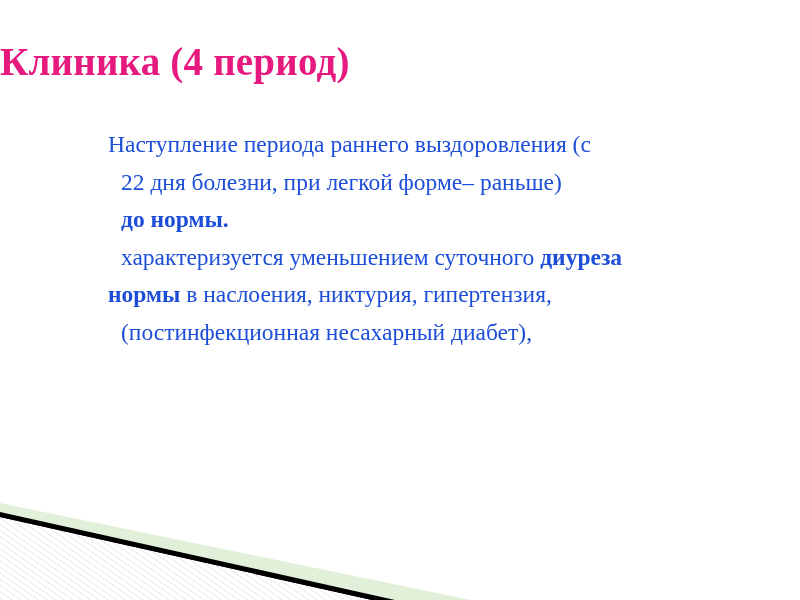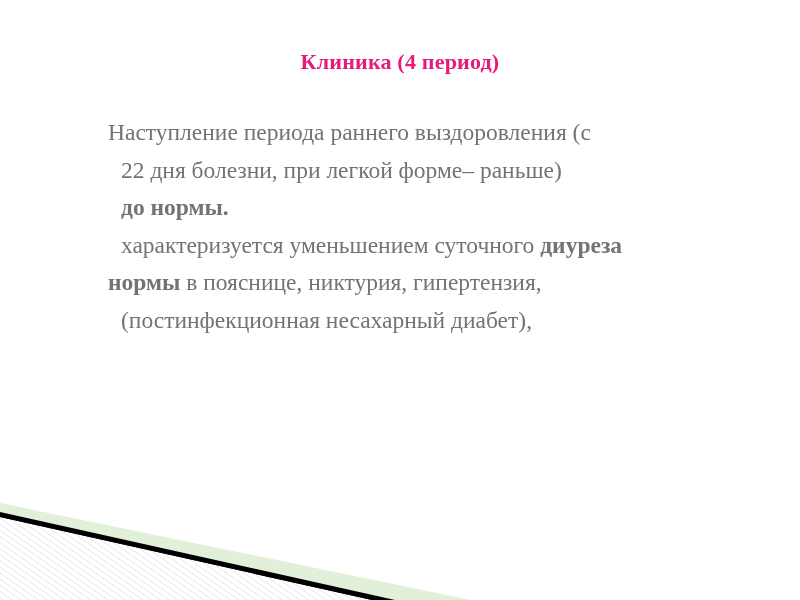--- a/index.html
+++ b/index.html
@@ -15,39 +15,38 @@
     overflow: hidden;
     font-family: "Liberation Serif", "DejaVu Serif", serif;
   }
 
   
   #title {
     position: absolute;
     left: 0;
     top: 44px;
     width: 800px;
-    text-align: center;
     font-family: "Liberation Serif", "DejaVu Serif", serif;
     font-weight: bold;
-    font-size: 22px;
+    font-size: 39px;
     line-height: 36px;
     color: #E5197E;
     letter-spacing: 0.2px;
     white-space: nowrap;
   }
 
   
   #body-text {
     position: absolute;
     left: 108px;
-    top: 114px;
+    top: 126px;
     width: 672px;
     font-size: 23.5px;
     line-height: 37.6px;
-    color: #737373;
+    color: #1d4ed8;
     font-family: "Liberation Serif", "DejaVu Serif", serif;
   }
   .tline {
     white-space: nowrap;
     display: block;
   }
   .tline.indent { padding-left: 13px; }
   .tline b { font-weight: bold; }
 
   
@@ -66,21 +65,21 @@
 
 <div id="slide">
 
   <div id="title">Клиника (4 период)</div>
 
   <div id="body-text">
       <span class="tline"><span>Наступление  периода раннего  выздоровления (с</span></span>
       <span class="tline indent"><span>22 дня болезни, при  легкой форме– раньше)</span></span>
       <span class="tline indent"><b>до нормы.</b></span>
       <span class="tline indent"><span>характеризуется уменьшением суточного </span><b>диуреза</b></span>
-      <span class="tline"><b>нормы</b><span> в пояснице, никтурия, гипертензия,</span></span>
+      <span class="tline"><b>нормы</b><span> в наслоения, никтурия, гипертензия,</span></span>
       <span class="tline indent"><span>(постинфекционная несахарный диабет),</span></span>
     </div>
 
   <svg id="decoration" viewBox="0 0 800 600" xmlns="http://www.w3.org/2000/svg">
     <defs>
       <pattern id="hatch" width="5" height="5" patternUnits="userSpaceOnUse" patternTransform="rotate(-55)">
         <rect width="5" height="5" fill="#ffffff"></rect>
         <line class="hatchcell" x1="0" y1="0" x2="0" y2="5"></line>
       </pattern>
       <clipPath id="hatchclip">

